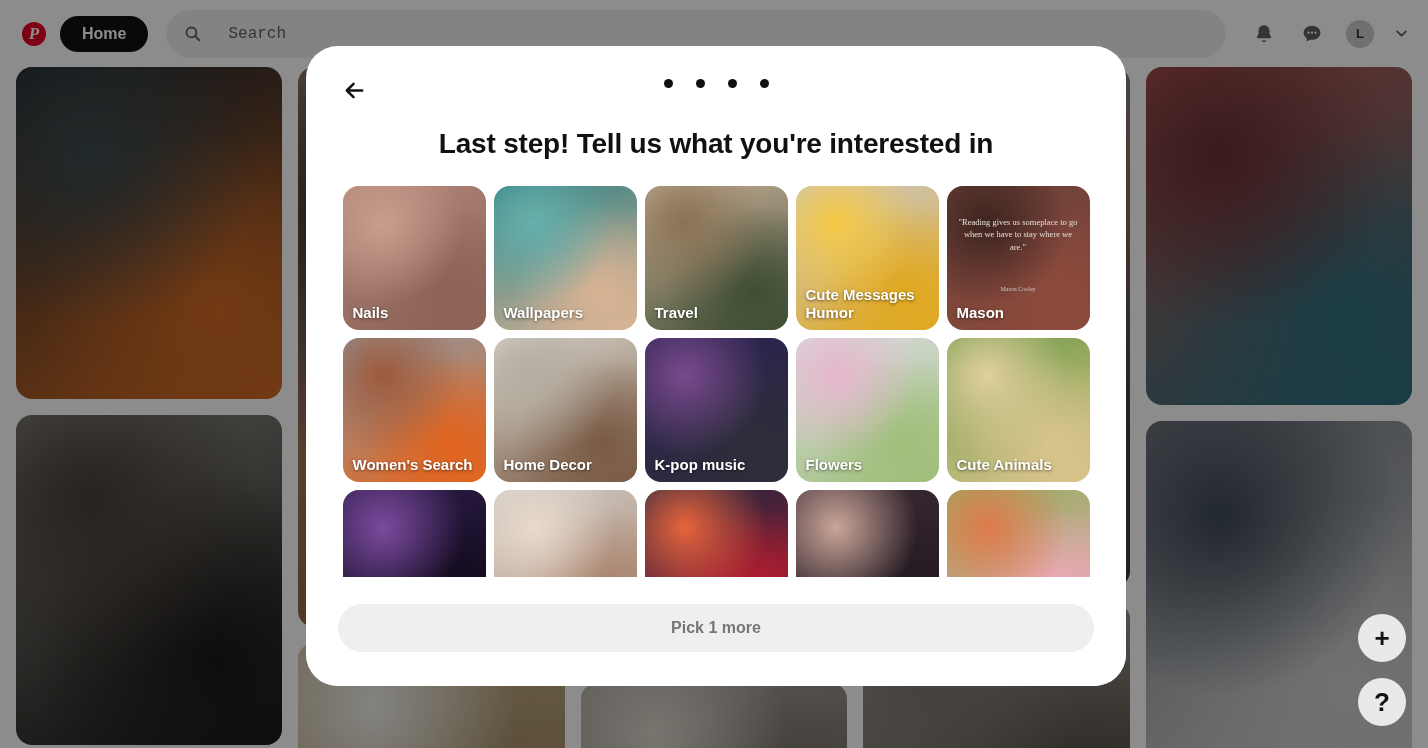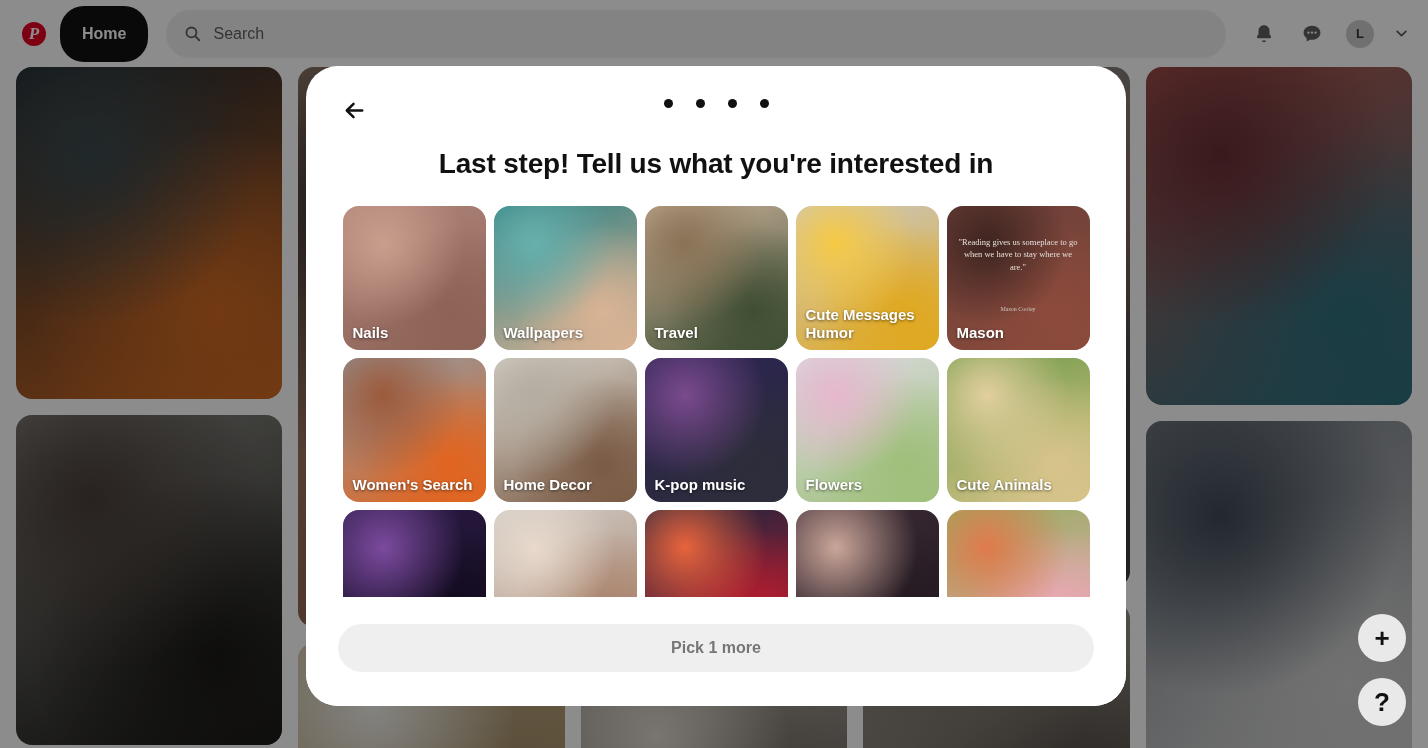--- a/index.html
+++ b/index.html
@@ -53,21 +53,21 @@
     font-weight: bold;
     font-style: italic;
     flex: 0 0 auto;
     margin-left: 8px;
   }
 
   .home-btn {
     background: #111111;
     color: #ffffff;
     border-radius: 24px;
-    height: 56px;
+    height: 36px;
     padding: 0 22px;
     display: flex;
     align-items: center;
     font-size: 16px;
     font-weight: bold;
     flex: 0 0 auto;
     margin-left: 6px;
     cursor: pointer;
     border: none;
     text-align: center;
@@ -83,23 +83,24 @@
     padding: 0 18px;
     gap: 12px;
     margin: 0 10px;
     cursor: text;
   }
   .search-input {
     border: none;
     outline: none;
     background: transparent;
     font-size: 16px;
-    font-family: Liberation Sans, sans-serif;
+    font-family: Liberation Mono, monospace;
     color: #333;
     width: 100%;
+    margin-left: 15px;
   }
   .search-input::placeholder { color: #5f5f5f; }
 
   .hdr-icon {
     width: 40px; height: 40px;
     display: flex; align-items: center; justify-content: center;
     flex: 0 0 auto;
     cursor: pointer;
     color: #5f5f5f;
   }
@@ -170,21 +171,21 @@
     color: #111;
     cursor: pointer;
     border: none;
     font-family: "Liberation Sans", sans-serif;
   }
 
   
   .modal {
     position: absolute;
     left: 306px;
-    top: 66px;
+    top: 46px;
     width: 820px;
     height: 640px;
     background: #ffffff;
     border-radius: 32px;
     z-index: 20;
     display: flex;
     flex-direction: column;
     overflow: hidden;
   }
 

